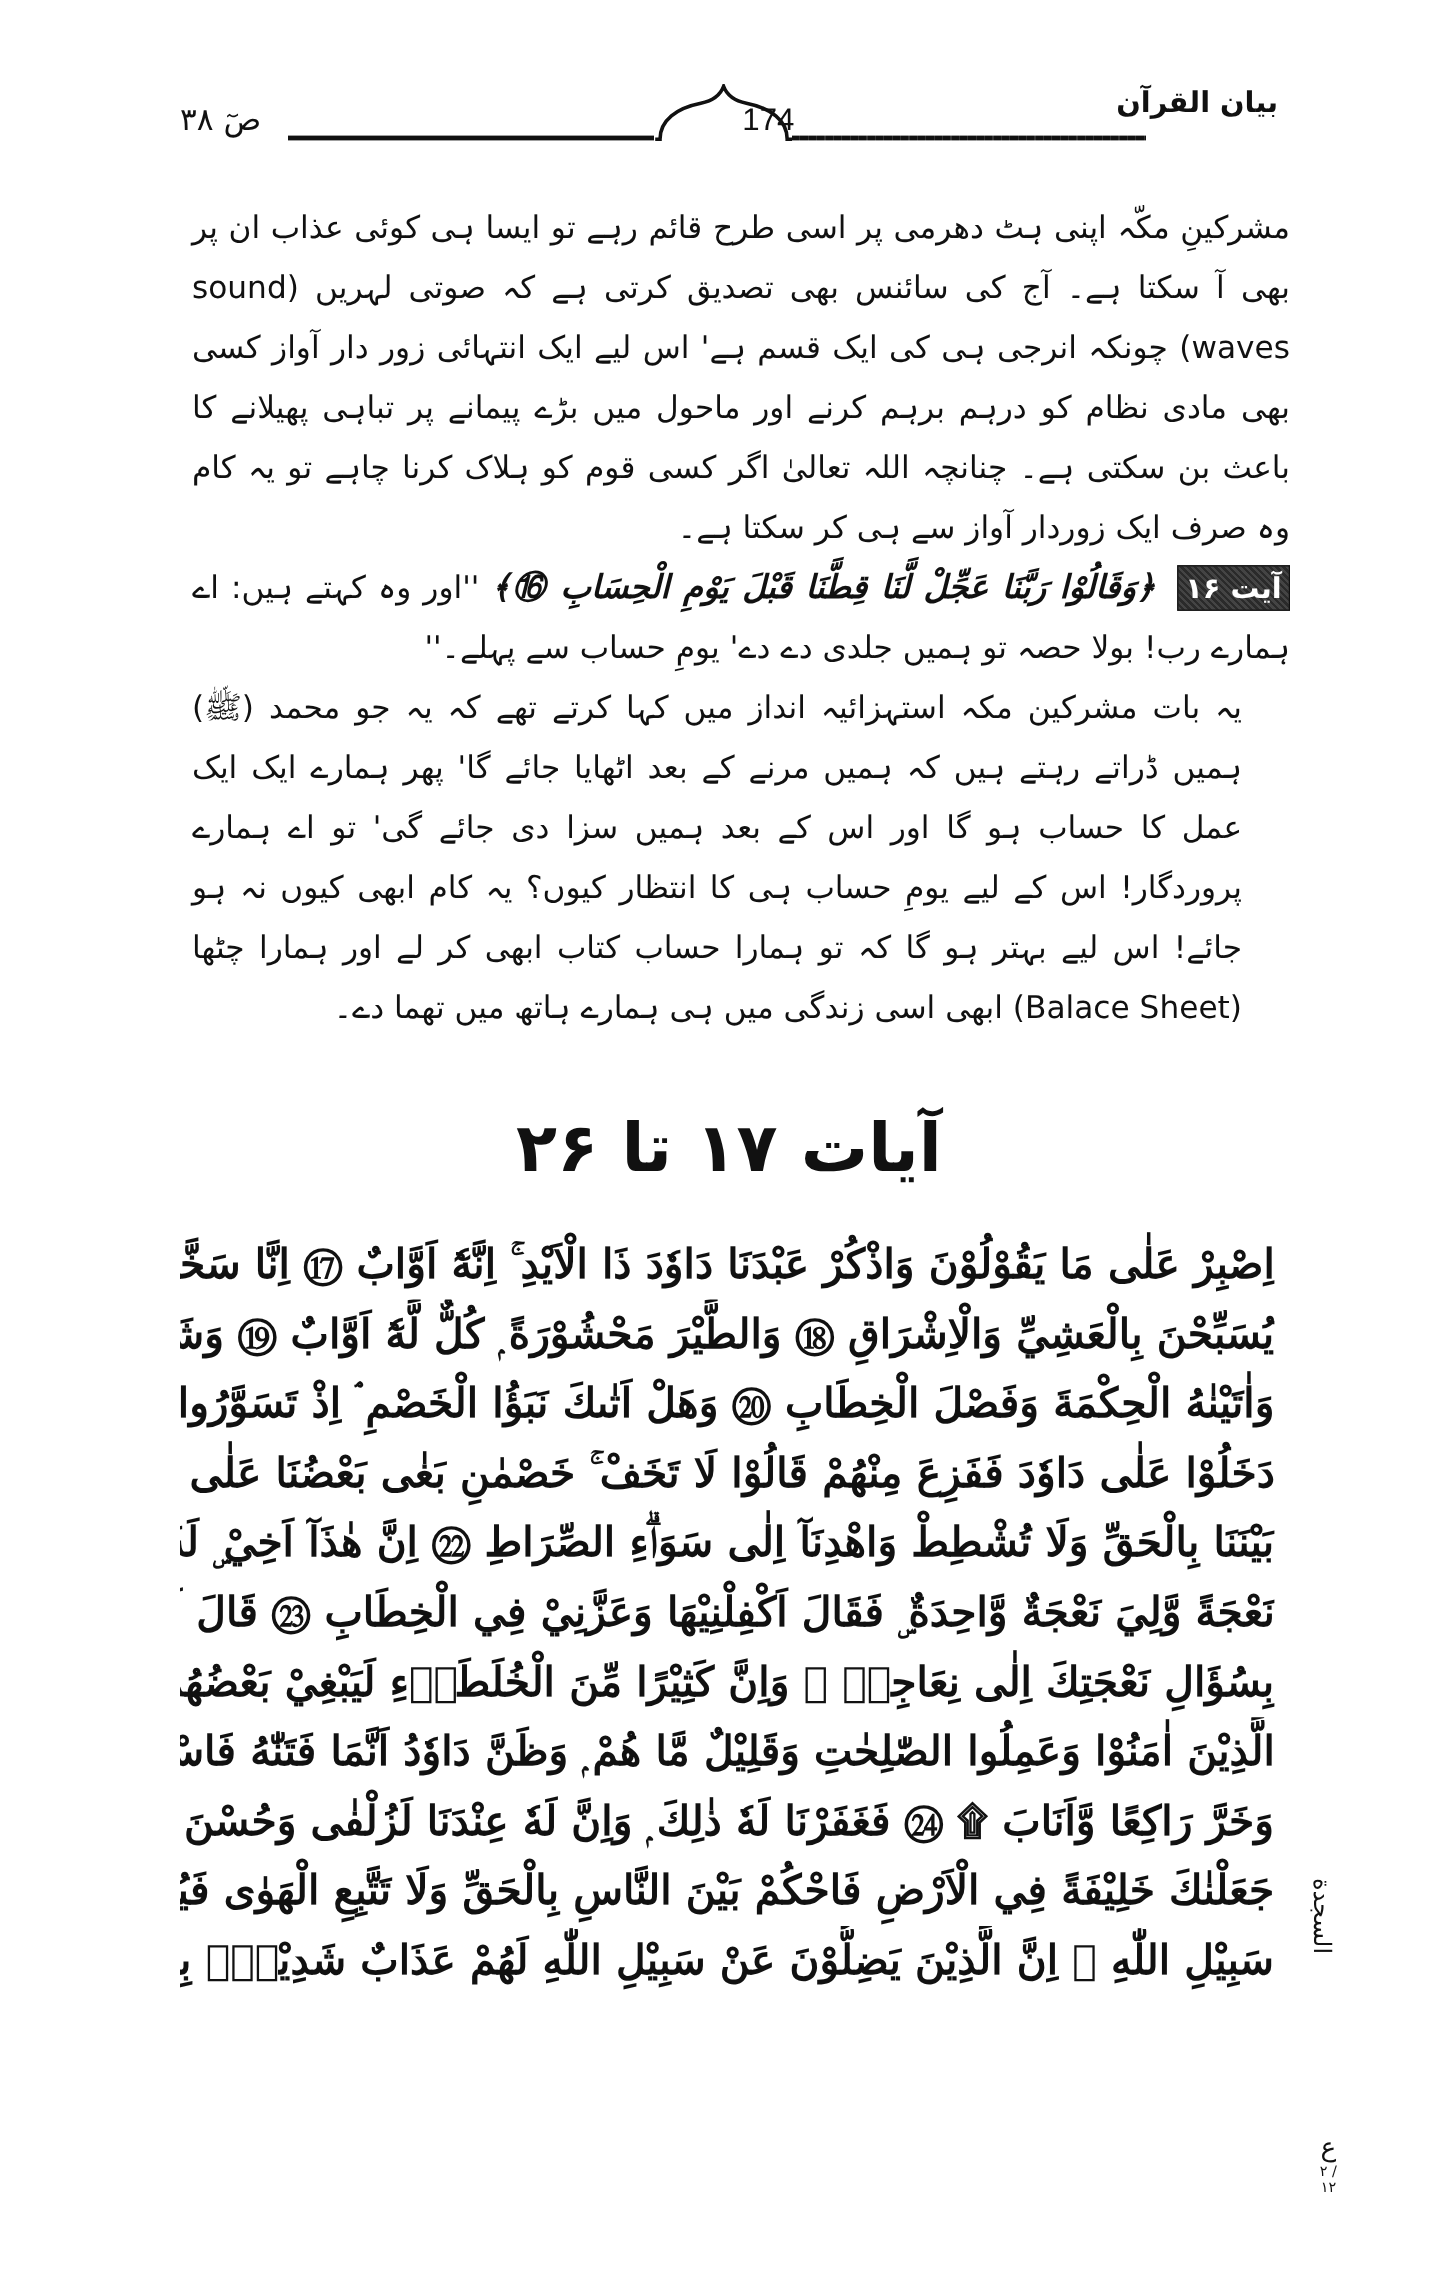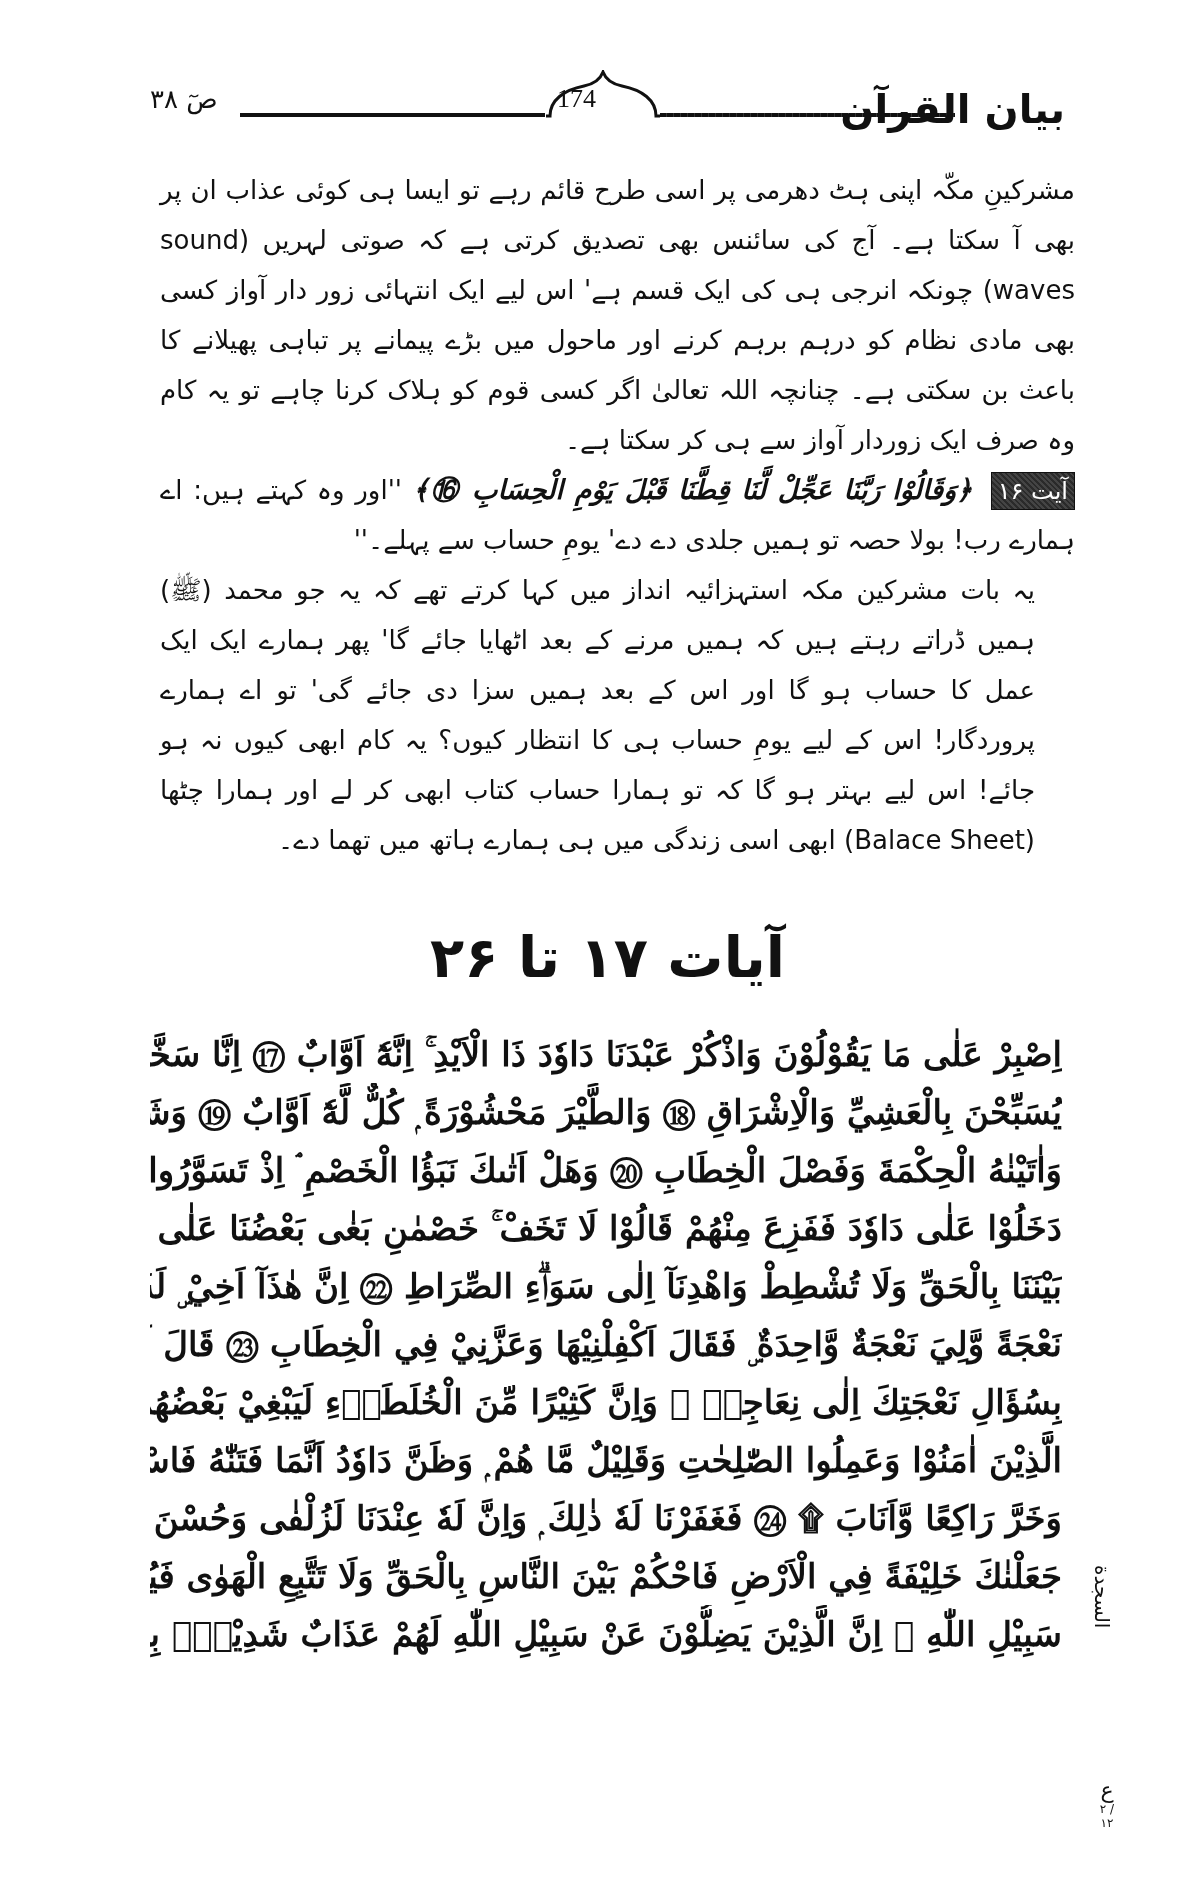--- a/index.html
+++ b/index.html
@@ -4,31 +4,31 @@
 <style>
   html, body { margin: 0; padding: 0; background: #ffffff; }
   body { width: 1192px; height: 1891px; position: relative; overflow: hidden; color: #111; }
   .page { position: absolute; left: 0; top: 0; width: 1192px; height: 1891px; }
 
   
   .header { position: absolute; left: 150px; top: 70px; width: 915px; height: 60px; }
   .hdr-rule { position: absolute; top: 43px; height: 4px; background: #111; }
   .hdr-rule.left { left: 90px; width: 305px; }
   .hdr-rule.right { left: 510px; width: 295px; background: repeating-linear-gradient(90deg,#111 0 6px,#333 6px 7px); }
-  .hdr-title { position: absolute; right: 0; top: 16px; font-family: "DejaVu Sans", sans-serif; font-weight: bold; font-size: 40px; direction: rtl; }
+  .hdr-title { position: absolute; right: 0; top: 1px; font-family: "DejaVu Sans", sans-serif; font-weight: bold; font-size: 24px; direction: rtl; }
   .hdr-surah { position: absolute; left: 0; top: 14px; font-family: "DejaVu Serif", serif; font-size: 26px; direction: rtl; white-space: nowrap; }
   .hdr-page { position: absolute; left: 394px; top: 0px; width: 118px; height: 48px; }
   .hdr-page svg { position: absolute; left: 0; top: 0; }
-  .hdr-page span { position: absolute; left: 13px; width: 118px; top: 14px; text-align: left; font-family: Liberation Serif, serif; font-size: 26px; }
+  .hdr-page span { position: absolute; left: 0; width: 118px; top: 14px; text-align: right; font-family: Liberation Sans, sans-serif; font-size: 26px; }
 
   
   .commentary { position: absolute; left: 160px; width: 915px; top: 165px; direction: rtl; font-family: "DejaVu Sans", sans-serif; font-size: 26px; line-height: 50px; text-align: justify; text-align-last: right; }
   .commentary p { margin: 0; }
   .commentary .indent { padding-right: 40px; }
-  .ayah-badge { display: inline-block; background: #3a3a3a; color: #fff; padding: 0 6px; line-height: 36px; font-size: 24px; margin-left: 8px; border: 1px solid #111; background-image: repeating-linear-gradient(45deg,#444 0 2px,#2a2a2a 2px 4px); }
+  .ayah-badge { display: inline-block; background: #3a3a3a; color: #fff; padding: 0 6px; line-height: 36px; font-size: 24px; margin-left: 8px; border: 1px solid #111; background-image: repeating-linear-gradient(45deg,#444 0 2px,#2a2a2a 2px 4px); font-weight: bold; }
   .quran-inline { font-family: "DejaVu Serif", serif; font-weight: bold; font-size: 27px; font-style: italic; }
 
   
   .section-heading { position: absolute; left: 150px; width: 915px; top: 925px; text-align: center; direction: rtl; font-family: "DejaVu Sans", sans-serif; font-size: 56px; font-weight: bold; }
 
   
   .quran-block { position: absolute; left: 150px; width: 912px; top: 1025px; direction: rtl; font-family: "DejaVu Serif", serif; font-weight: bold; font-size: 34px; line-height: 58px; }
   .quran-line { display: block; text-align: justify; text-align-last: justify; height: 58px; white-space: nowrap; overflow: hidden; }
   .quran-line.last { text-align-last: right; }
 

